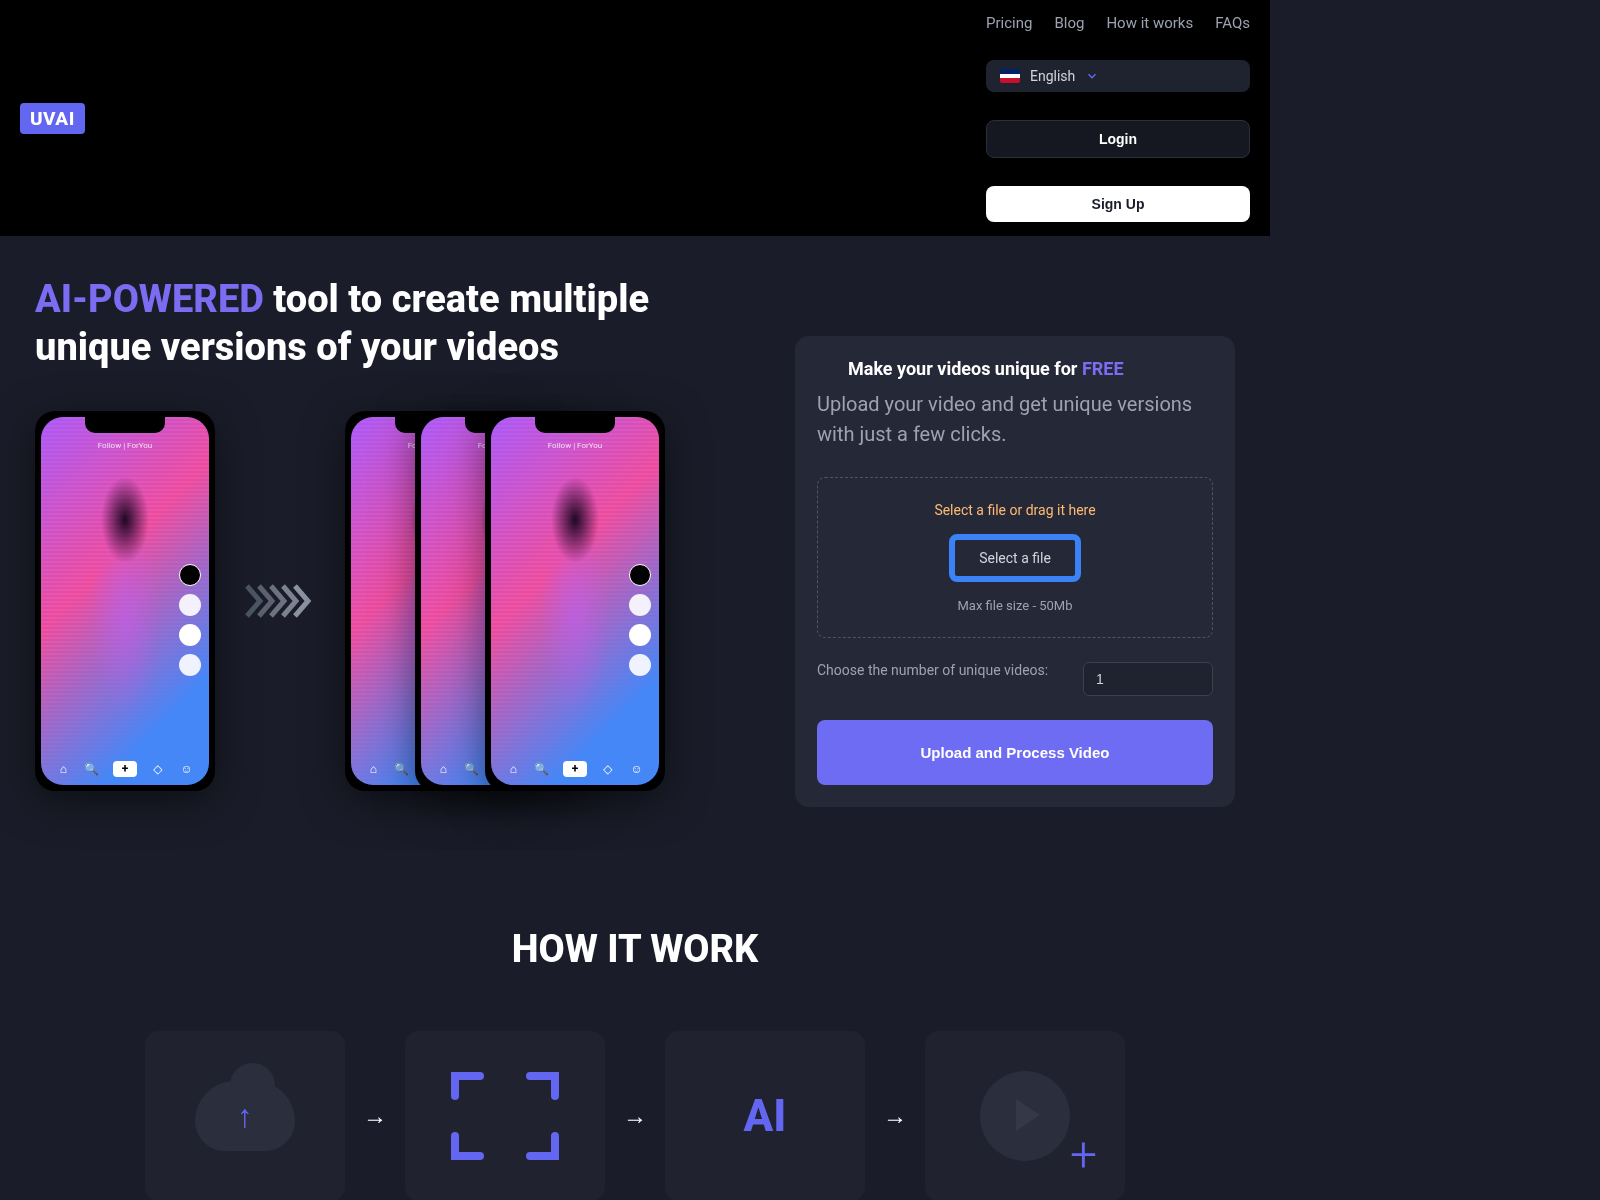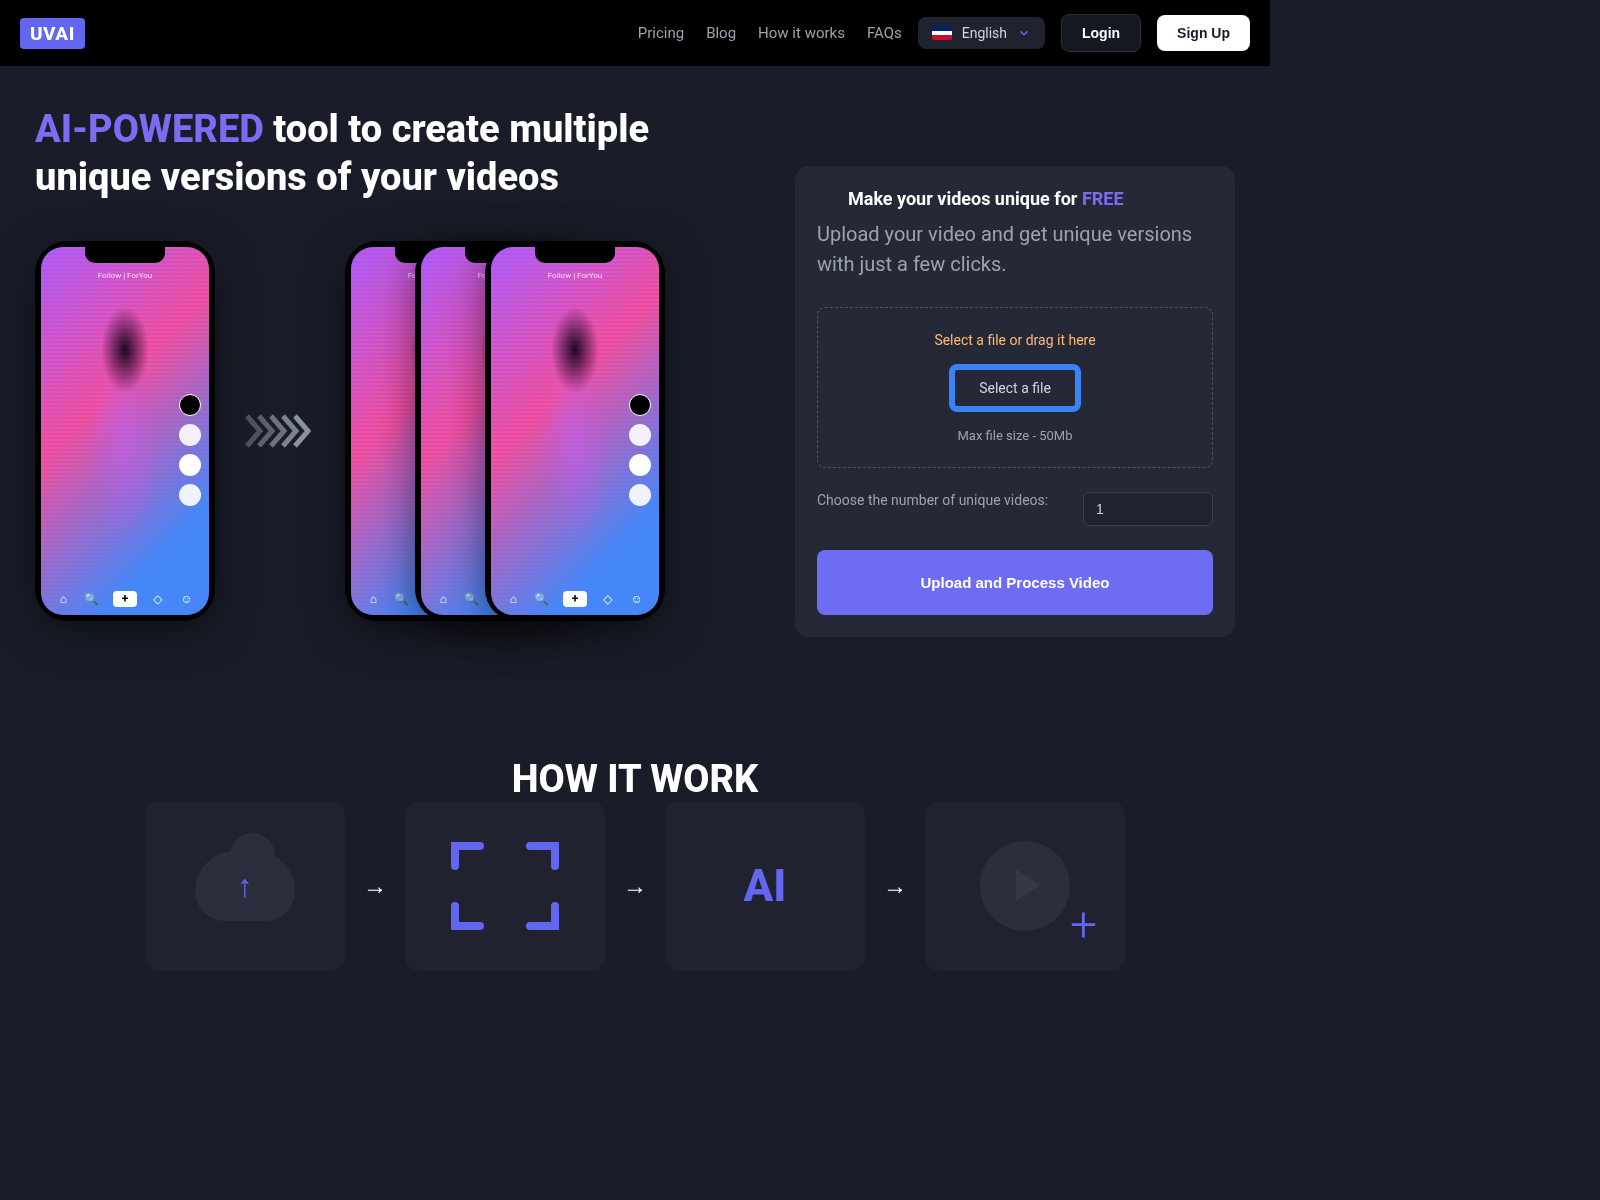--- a/index.html
+++ b/index.html
@@ -22,22 +22,22 @@
   background: #6366f1;
   color: #fff;
   font-weight: 800;
   font-size: 19px;
   padding: 4px 10px;
   border-radius: 4px;
   letter-spacing: 0.5px;
 }
 .nav {
   display: flex;
-  align-items: center;
-  gap: 16px;
+  gap: 28px;
+  flex-direction: column;
 }
 .nav-links {
   display: flex;
   gap: 22px;
 }
 .nav-link {
   color: #9ca3af;
   font-size: 15px;
   cursor: pointer;
 }
@@ -86,21 +86,21 @@
 .hero-title .accent { color: #7c6cf2; }
 .phones-row {
   display: flex;
   align-items: center;
   gap: 30px;
 }
 .phone {
   width: 180px;
   height: 380px;
   background: #000;
-  border-radius: 32px;
+  border-radius: 20px;
   padding: 6px;
   position: relative;
   box-shadow: 0 10px 40px rgba(0,0,0,0.5);
 }
 .phone::before {
   content: "";
   position: absolute;
   top: 6px;
   left: 50%;
   transform: translateX(-50%);
@@ -267,20 +267,21 @@
   border: none;
   cursor: pointer;
 }
 .how-section {
   padding: 60px 35px 40px;
   text-align: center;
 }
 .how-title {
   font-size: 38px;
   font-weight: 800;
+  margin-bottom: 60px;
 }
 .steps {
   display: flex;
   align-items: center;
   justify-content: center;
   gap: 18px;
 }
 .step-card {
   width: 200px;
   height: 170px;

